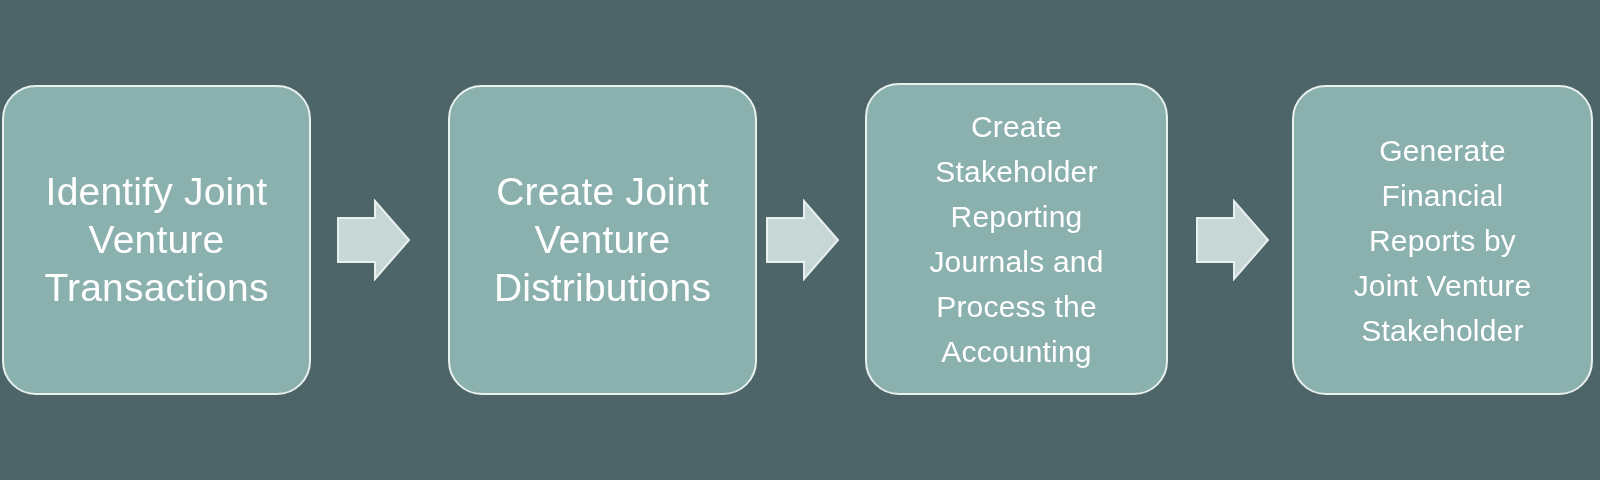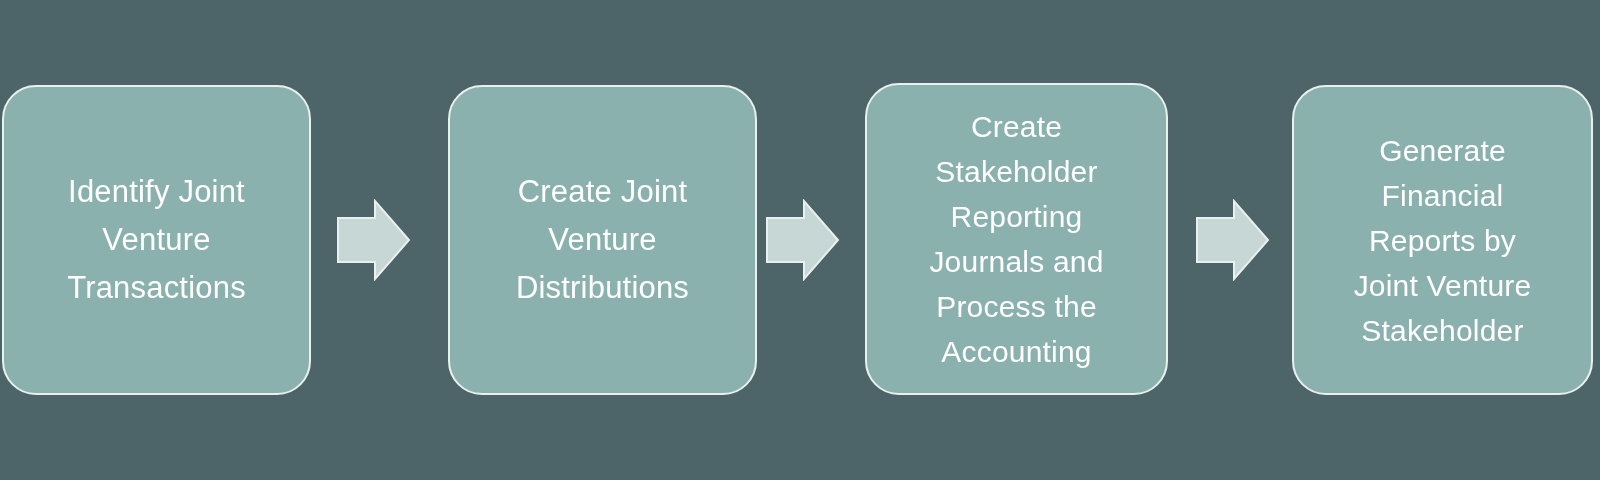--- a/index.html
+++ b/index.html
@@ -25,21 +25,21 @@
     box-sizing: border-box;
     display: flex;
     align-items: center;
     justify-content: center;
   }
   .step-label {
     width: 100%;
     text-align: center;
     color: var(--text, #ffffff);
     white-space: pre-line;
-    font-size: 31px;
+    font-size: 39px;
     line-height: 48px;
     letter-spacing: 0.2px;
   }
   .step-1 { left: 2px;    width: 309px; }
   .step-2 { left: 448px;  width: 309px; }
   .step-3 { left: 865px;  top: 83px; width: 303px; height: 312px; }
   .step-4 { left: 1292px; width: 301px; align-items: center; }
   .step-3 .step-label { font-size: 30px; line-height: 45px; }
   .step-4 .step-label { font-size: 30px; line-height: 45px; }
   .connector {

